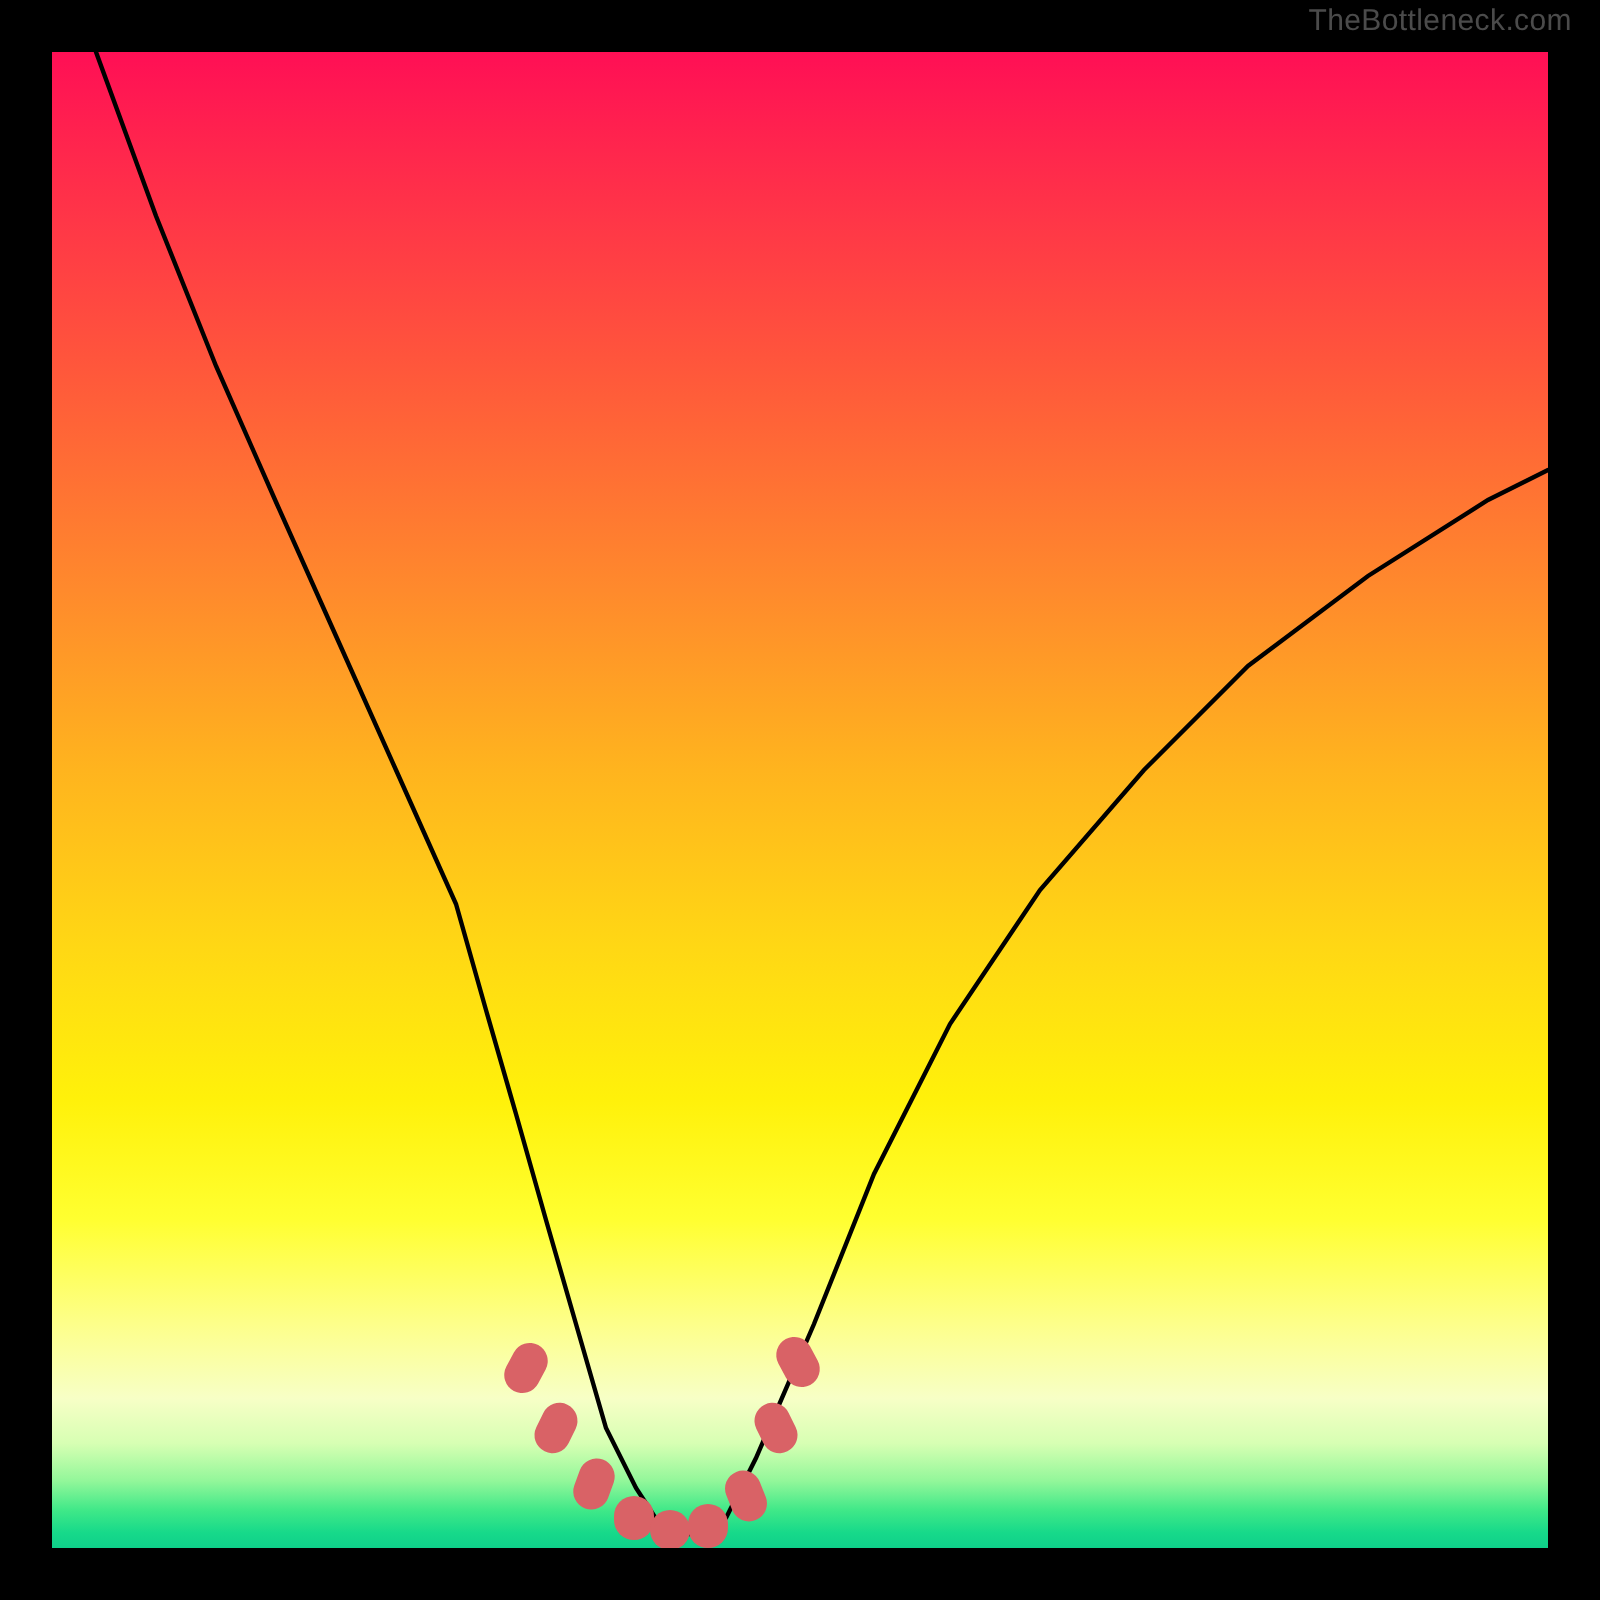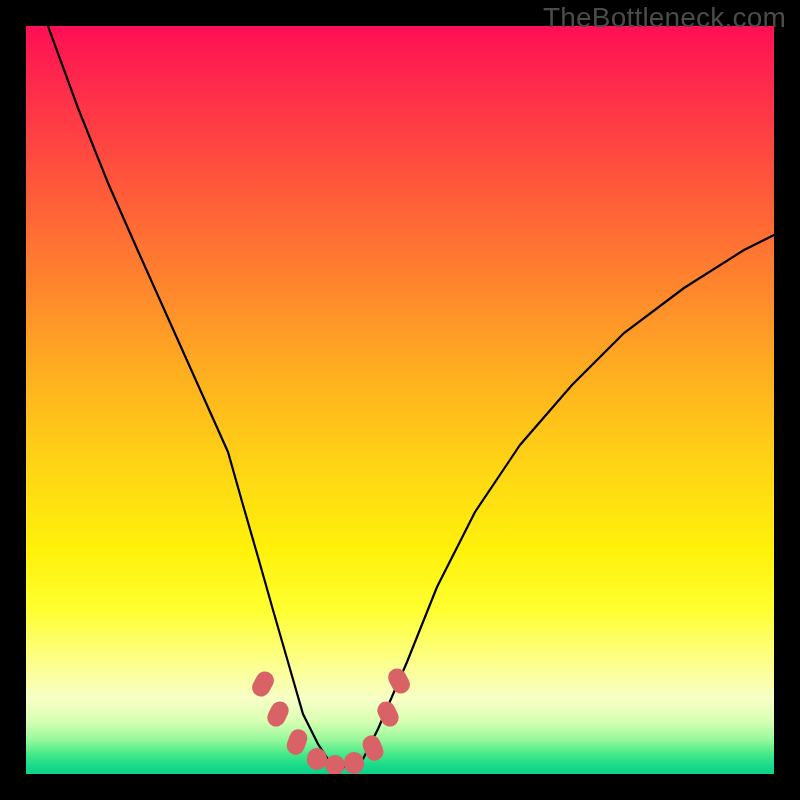--- a/index.html
+++ b/index.html
@@ -42,21 +42,21 @@
       #3fe888 97.5%,
       #16d98a 99%,
       #0fd08a 100%
     );
   }
   .watermark {
     position: absolute;
     top: 2px;
     right: 14px;
     color: #4b4b4b;
-    font-size: 28px;
+    font-size: 15px;
     font-weight: 400;
     letter-spacing: 0.2px;
   }
   svg.curve {
     position: absolute;
     top: 0;
     left: 0;
   }
 </style>
 </head>

